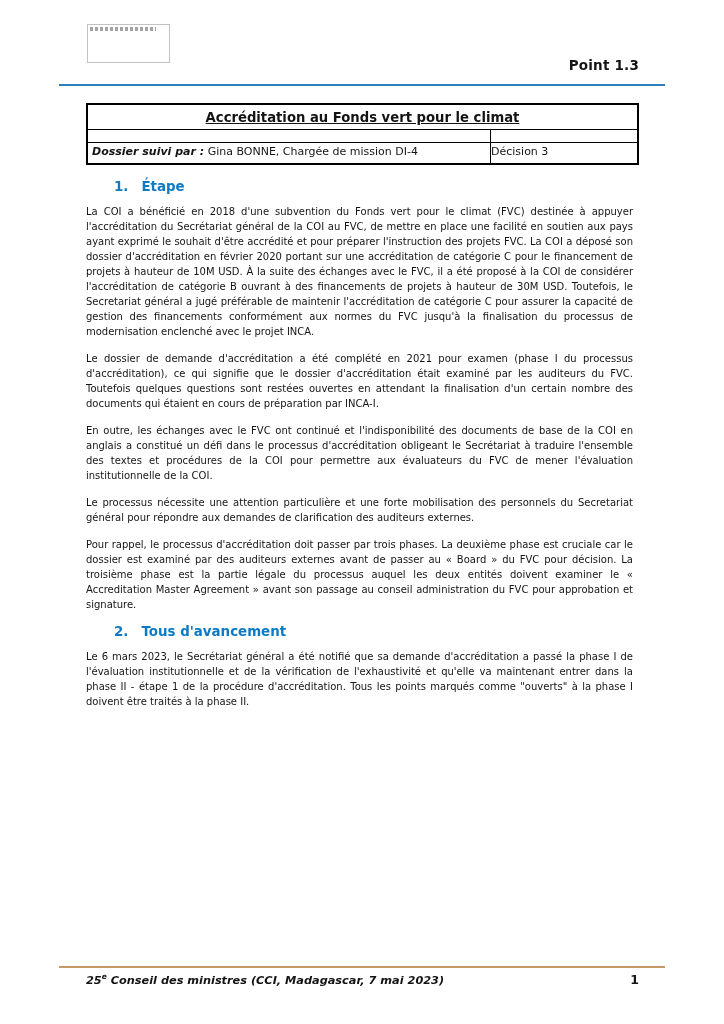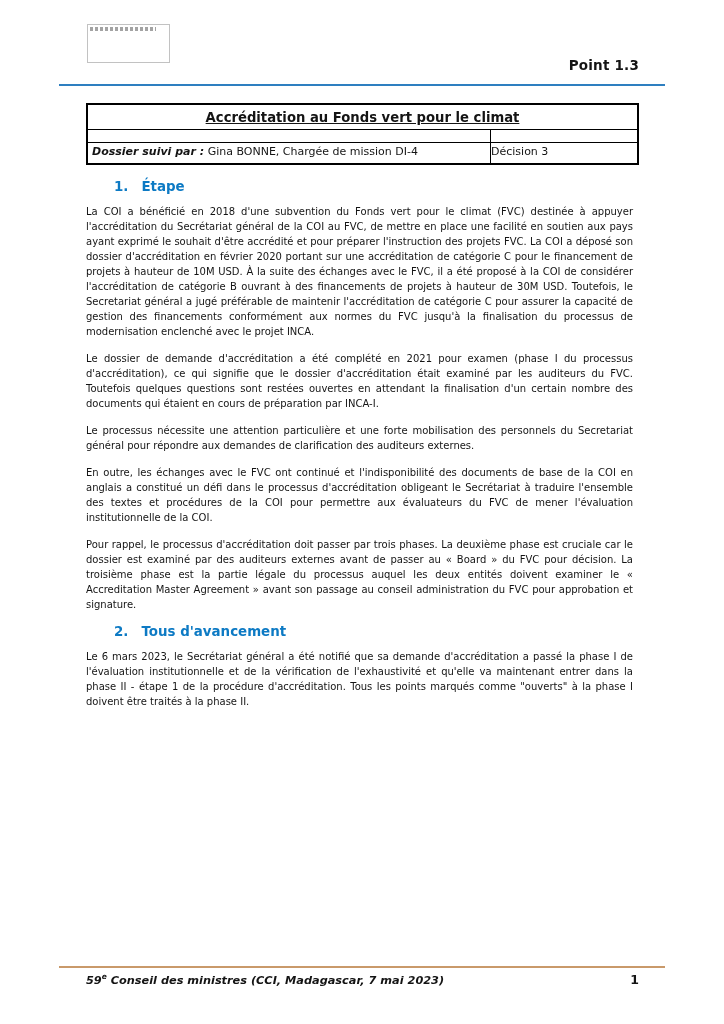--- a/index.html
+++ b/index.html
@@ -81,35 +81,35 @@
 
   <div class="content">
 
     <div class="sec-heading">
       <span class="h-num">1.</span>
       <span>Étape</span>
     </div>
 
     <p>La COI a bénéficié en 2018 d'une subvention du Fonds vert pour le climat (FVC) destinée à appuyer l'accréditation du Secrétariat général de la COI au FVC, de mettre en place une facilité en soutien aux pays ayant exprimé le souhait d'être accrédité et pour préparer l'instruction des projets FVC. La COI a déposé son dossier d'accréditation en février 2020 portant sur une accréditation de catégorie C pour le financement de projets à hauteur de 10M USD. À la suite des échanges avec le FVC, il a été proposé à la COI de considérer l'accréditation de catégorie B ouvrant à des financements de projets à hauteur de 30M USD. Toutefois, le Secretariat général a jugé préférable de maintenir l'accréditation de catégorie C pour assurer la capacité de gestion des financements conformément aux normes du FVC jusqu'à la finalisation du processus de modernisation enclenché avec le projet INCA.</p>
     <p>Le dossier de demande d'accréditation a été complété en 2021 pour examen (phase I du processus d'accréditation), ce qui signifie que le dossier d'accréditation était examiné par les auditeurs du FVC. Toutefois quelques questions sont restées ouvertes en attendant la finalisation d'un certain nombre des documents qui étaient en cours de préparation par INCA-I.</p>
+    <p>En outre, les échanges avec le FVC ont continué et l'indisponibilité des documents de base de la COI en anglais a constitué un défi dans le processus d'accréditation obligeant le Secrétariat à traduire l'ensemble des textes et procédures de la COI pour permettre aux évaluateurs du FVC de mener l'évaluation institutionnelle de la COI.</p>
     <p>Le processus nécessite une attention particulière et une forte mobilisation des personnels du Secretariat général pour répondre aux demandes de clarification des auditeurs externes.</p>
-    <p>En outre, les échanges avec le FVC ont continué et l'indisponibilité des documents de base de la COI en anglais a constitué un défi dans le processus d'accréditation obligeant le Secrétariat à traduire l'ensemble des textes et procédures de la COI pour permettre aux évaluateurs du FVC de mener l'évaluation institutionnelle de la COI.</p>
     <p>Pour rappel, le processus d'accréditation doit passer par trois phases. La deuxième phase est cruciale car le dossier est examiné par des auditeurs externes avant de passer au « Board » du FVC pour décision. La troisième phase est la partie légale du processus auquel les deux entités doivent examiner le « Accreditation Master Agreement » avant son passage au conseil administration du FVC pour approbation et signature.</p>
 
     <div class="sec-heading">
       <span class="h-num">2.</span>
       <span>Tous d'avancement</span>
     </div>
 
     <p>Le 6 mars 2023, le Secrétariat général a été notifié que sa demande d'accréditation a passé la phase I de l'évaluation institutionnelle et de la vérification de l'exhaustivité et qu'elle va maintenant entrer dans la phase II - étape 1 de la procédure d'accréditation. Tous les points marqués comme "ouverts" à la phase I doivent être traités à la phase II.</p>
 
   </div>
 
   <div class="rule-tan"></div>
 
   <div class="footer">
     <div class="footer-left">
-      <span>59</span><sup>e</sup><span> Conseil des ministres (CCI, Madagascar, 7 mai 2023)</span>
+      <span>25</span><sup>e</sup><span> Conseil des ministres (CCI, Madagascar, 7 mai 2023)</span>
     </div>
     <div class="footer-page">1</div>
   </div>
 
 </div>
 
 </body></html>

